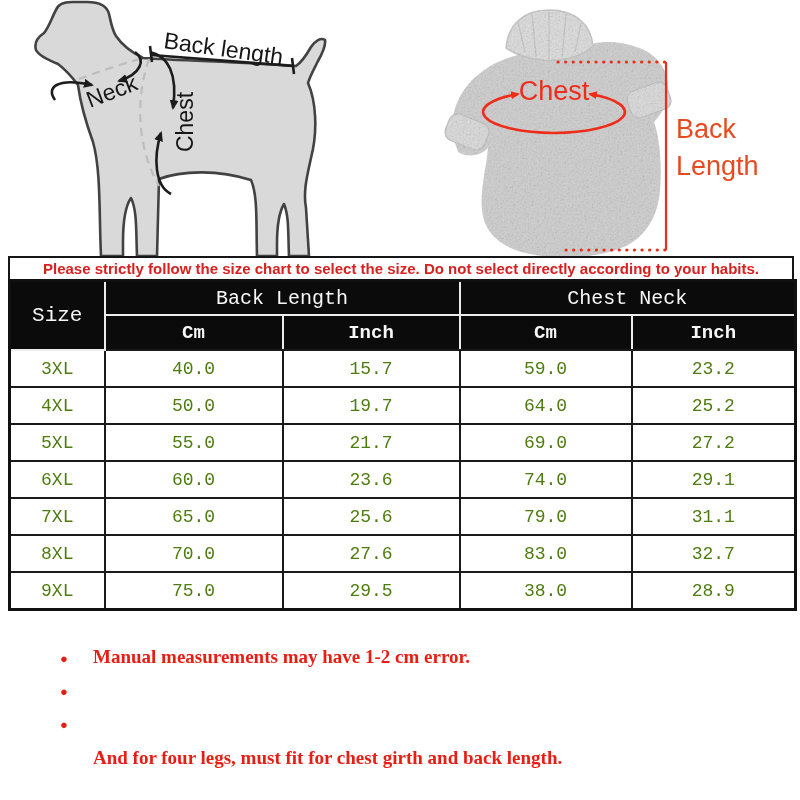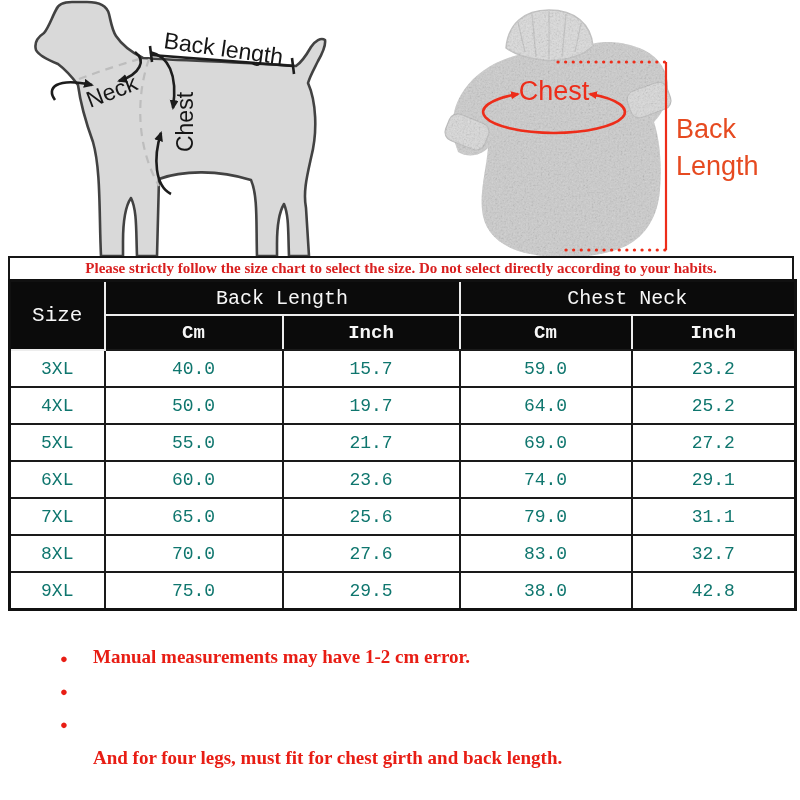--- a/index.html
+++ b/index.html
@@ -3,32 +3,32 @@
 <meta charset="utf-8">
 <style>
   html,body{margin:0;padding:0;background:#fff;}
   .canvas{position:relative;width:800px;height:800px;background:#ffffff;overflow:hidden;
           font-family:"Liberation Sans",sans-serif;}
   svg text{font-family:"Liberation Sans",sans-serif;}
   .dog-svg{position:absolute;left:0;top:0;}
   .sweater-svg{position:absolute;left:430px;top:0;}
 
   .warning-bar{position:absolute;left:8px;top:256px;width:786px;height:25px;box-sizing:border-box;
-               border:2px solid #161616;background:#ffffff;display:flex;align-items:center;justify-content:center;font-family:Liberation Serif, serif;}
+               border:2px solid #161616;background:#ffffff;display:flex;align-items:center;justify-content:center;}
   .warning-bar span{color:#d92020;font-size:15px;font-weight:700;white-space:nowrap;}
 
   .size-table{position:absolute;left:8px;top:279px;width:786px;border-collapse:collapse;table-layout:fixed;
               font-family:"Liberation Mono",monospace;border:3px solid #111;}
   .size-table th,.size-table td{border:2px solid #1a1a1a;text-align:center;vertical-align:middle;padding:0;}
   .size-table thead th{background:#0b0b0b;color:#f7f7f7;border-color:#ededed;font-weight:400;}
   .size-table thead tr.units th{border-bottom-color:#1a1a1a;font-weight:bold;}
   th.group-h{height:32px;font-size:20px;}
   th.unit-h{height:33px;font-size:19px;}
   th.size-h{font-size:21px;text-align:center;}
-  .size-table tbody td{height:35px;font-size:18px;color:#0f766e;background:#fff;}
+  .size-table tbody td{height:35px;font-size:18px;color:#4d7c0f;background:#fff;}
 
   .notes{position:absolute;left:60px;top:646px;display:flex;flex-direction:column;gap:11px;
          font-family:"Liberation Serif",serif;font-weight:700;color:#e81d14;font-size:19px;line-height:22px;}
   .note-line{display:flex;align-items:baseline;white-space:nowrap;}
   .note-bullet{display:inline-block;width:33px;font-size:13px;flex:none;}
 </style>
 </head>
 <body>
 
 <div class="canvas">
@@ -202,21 +202,21 @@
         <td>70.0</td>
         <td>27.6</td>
         <td>83.0</td>
         <td>32.7</td>
       </tr>
       <tr>
         <td>9XL</td>
         <td>75.0</td>
         <td>29.5</td>
         <td>38.0</td>
-        <td>42.8</td>
+        <td>28.9</td>
       </tr>
     </tbody>
   </table>
 
   <div class="notes">
     <div class="note-line">
       <span class="note-bullet">●</span>
       <span>Manual measurements may have 1-2 cm error.</span>
     </div>
     <div class="note-line">

